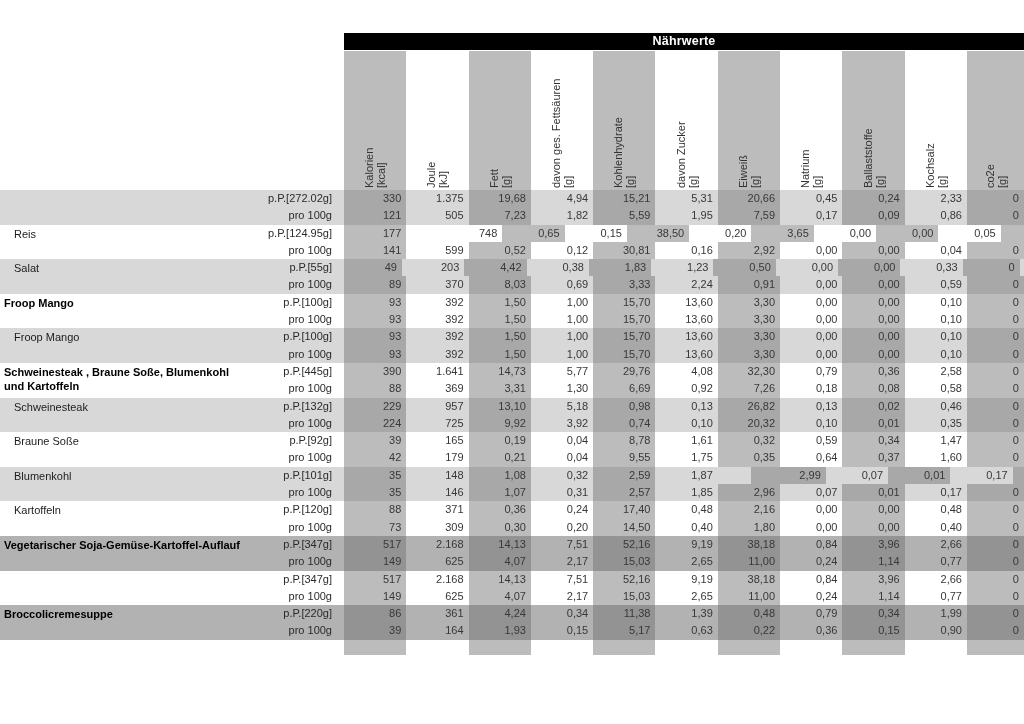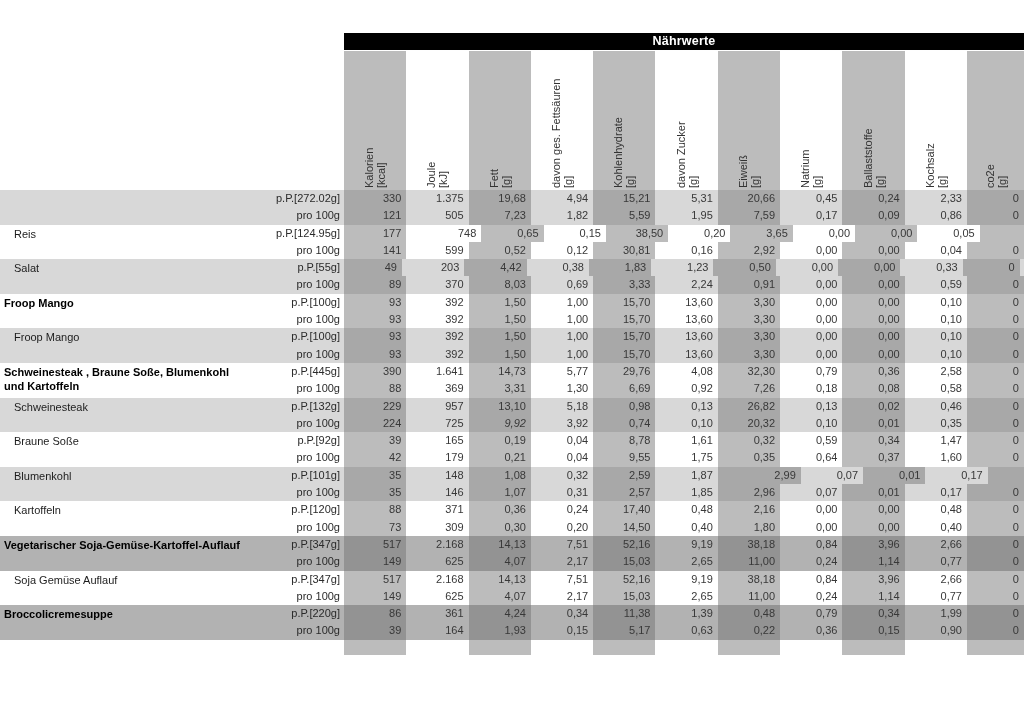--- a/index.html
+++ b/index.html
@@ -31,21 +31,21 @@
     color:#1c1c1c; white-space:pre-line; z-index:2;
   }
   .item-name.normal { left:14px; }
   .item-name.bold { left:4px; font-weight:bold; color:#000; }
   .trow { display:flex; height:17.3px; width:1024px; }
   .trow.white  { background:#ffffff; }
   .trow.light  { background:#d8d8d8; }
   .trow.medium { background:#b2b2b2; }
   .spacer { width:255px; flex:none; }
   .portion {
-    width:89px; flex:none; text-align:right; padding-right:4px;
+    width:89px; flex:none; text-align:right; padding-right:12px;
     font-size:11px; line-height:17.3px; color:#2a2a2a; box-sizing:border-box;
   }
   .vcell {
     flex:none; text-align:right; padding-right:5px; box-sizing:border-box;
     font-size:11px; line-height:17.3px; color:#383838;
   }
   .vcell.g.on-white  { background:#bcbcbc; }
   .vcell.g.on-light  { background:#a8a8a8; }
   .vcell.g.on-medium { background:#939393; }
   
@@ -158,21 +158,21 @@
           <div class="vcell" style="width: 62.3px;">0,86</div>
           <div class="vcell g on-light" style="width: 57px;">0</div>
         </div>
       </div>
       <div class="item">
         <div class="item-name normal">Reis</div>
         <div class="trow white">
           <div class="spacer"></div>
           <div class="portion">p.P.[124.95g]</div>
           <div class="vcell g on-white" style="width: 62.3px;">177</div>
-          <div class="vcell" style="width: 75px;">748</div>
+          <div class="vcell" style="width: 75px; margin-left: 21px;">748</div>
           <div class="vcell g on-white" style="width: 62.3px;">0,65</div>
           <div class="vcell" style="width: 62.3px;">0,15</div>
           <div class="vcell g on-white" style="width: 62.3px;">38,50</div>
           <div class="vcell" style="width: 62.3px;">0,20</div>
           <div class="vcell g on-white" style="width: 62.3px;">3,65</div>
           <div class="vcell" style="width: 62.3px;">0,00</div>
           <div class="vcell g on-white" style="width: 62.3px;">0,00</div>
           <div class="vcell" style="width: 62.3px;">0,05</div>
           <div class="vcell g on-white" style="width: 57px;">0</div>
         </div>
@@ -340,21 +340,21 @@
           <div class="vcell" style="width: 62.3px;">0,13</div>
           <div class="vcell g on-light" style="width: 62.3px;">0,02</div>
           <div class="vcell" style="width: 62.3px;">0,46</div>
           <div class="vcell g on-light" style="width: 57px;">0</div>
         </div>
         <div class="trow light">
           <div class="spacer"></div>
           <div class="portion">pro 100g</div>
           <div class="vcell g on-light" style="width: 62.3px;">224</div>
           <div class="vcell" style="width: 62.3px;">725</div>
-          <div class="vcell g on-light" style="width: 62.3px; font-style: italic;">9,92</div>
+          <div class="vcell g on-light" style="width: 62.3px;">9,92</div>
           <div class="vcell" style="width: 62.3px;">3,92</div>
           <div class="vcell g on-light" style="width: 62.3px;">0,74</div>
           <div class="vcell" style="width: 62.3px;">0,10</div>
           <div class="vcell g on-light" style="width: 62.3px;">20,32</div>
           <div class="vcell" style="width: 62.3px;">0,10</div>
           <div class="vcell g on-light" style="width: 62.3px;">0,01</div>
           <div class="vcell" style="width: 62.3px;">0,35</div>
           <div class="vcell g on-light" style="width: 57px;">0</div>
         </div>
       </div>
@@ -395,21 +395,21 @@
         <div class="item-name normal">Blumenkohl</div>
         <div class="trow light">
           <div class="spacer"></div>
           <div class="portion">p.P.[101g]</div>
           <div class="vcell g on-light" style="width: 62.3px;">35</div>
           <div class="vcell" style="width: 62.3px;">148</div>
           <div class="vcell g on-light" style="width: 62.3px;">1,08</div>
           <div class="vcell" style="width: 62.3px;">0,32</div>
           <div class="vcell g on-light" style="width: 62.3px;">2,59</div>
           <div class="vcell" style="width: 62.3px;">1,87</div>
-          <div class="vcell g on-light" style="width: 83px;">2,99</div>
+          <div class="vcell g on-light" style="width: 75px; margin-left: 33px;">2,99</div>
           <div class="vcell" style="width: 62.3px;">0,07</div>
           <div class="vcell g on-light" style="width: 62.3px;">0,01</div>
           <div class="vcell" style="width: 62.3px;">0,17</div>
           <div class="vcell g on-light" style="width: 57px;">0</div>
         </div>
         <div class="trow light">
           <div class="spacer"></div>
           <div class="portion">pro 100g</div>
           <div class="vcell g on-light" style="width: 62.3px;">35</div>
           <div class="vcell" style="width: 62.3px;">146</div>
@@ -484,21 +484,20 @@
           <div class="vcell g on-medium" style="width: 62.3px;">15,03</div>
           <div class="vcell" style="width: 62.3px;">2,65</div>
           <div class="vcell g on-medium" style="width: 62.3px;">11,00</div>
           <div class="vcell" style="width: 62.3px;">0,24</div>
           <div class="vcell g on-medium" style="width: 62.3px;">1,14</div>
           <div class="vcell" style="width: 62.3px;">0,77</div>
           <div class="vcell g on-medium" style="width: 57px;">0</div>
         </div>
       </div>
       <div class="item">
-        <div class="item-name normal">Soja Gemüse Auflauf</div>
         <div class="trow white">
           <div class="spacer"></div>
           <div class="portion">p.P.[347g]</div>
           <div class="vcell g on-white" style="width: 62.3px;">517</div>
           <div class="vcell" style="width: 62.3px;">2.168</div>
           <div class="vcell g on-white" style="width: 62.3px;">14,13</div>
           <div class="vcell" style="width: 62.3px;">7,51</div>
           <div class="vcell g on-white" style="width: 62.3px;">52,16</div>
           <div class="vcell" style="width: 62.3px;">9,19</div>
           <div class="vcell g on-white" style="width: 62.3px;">38,18</div>

